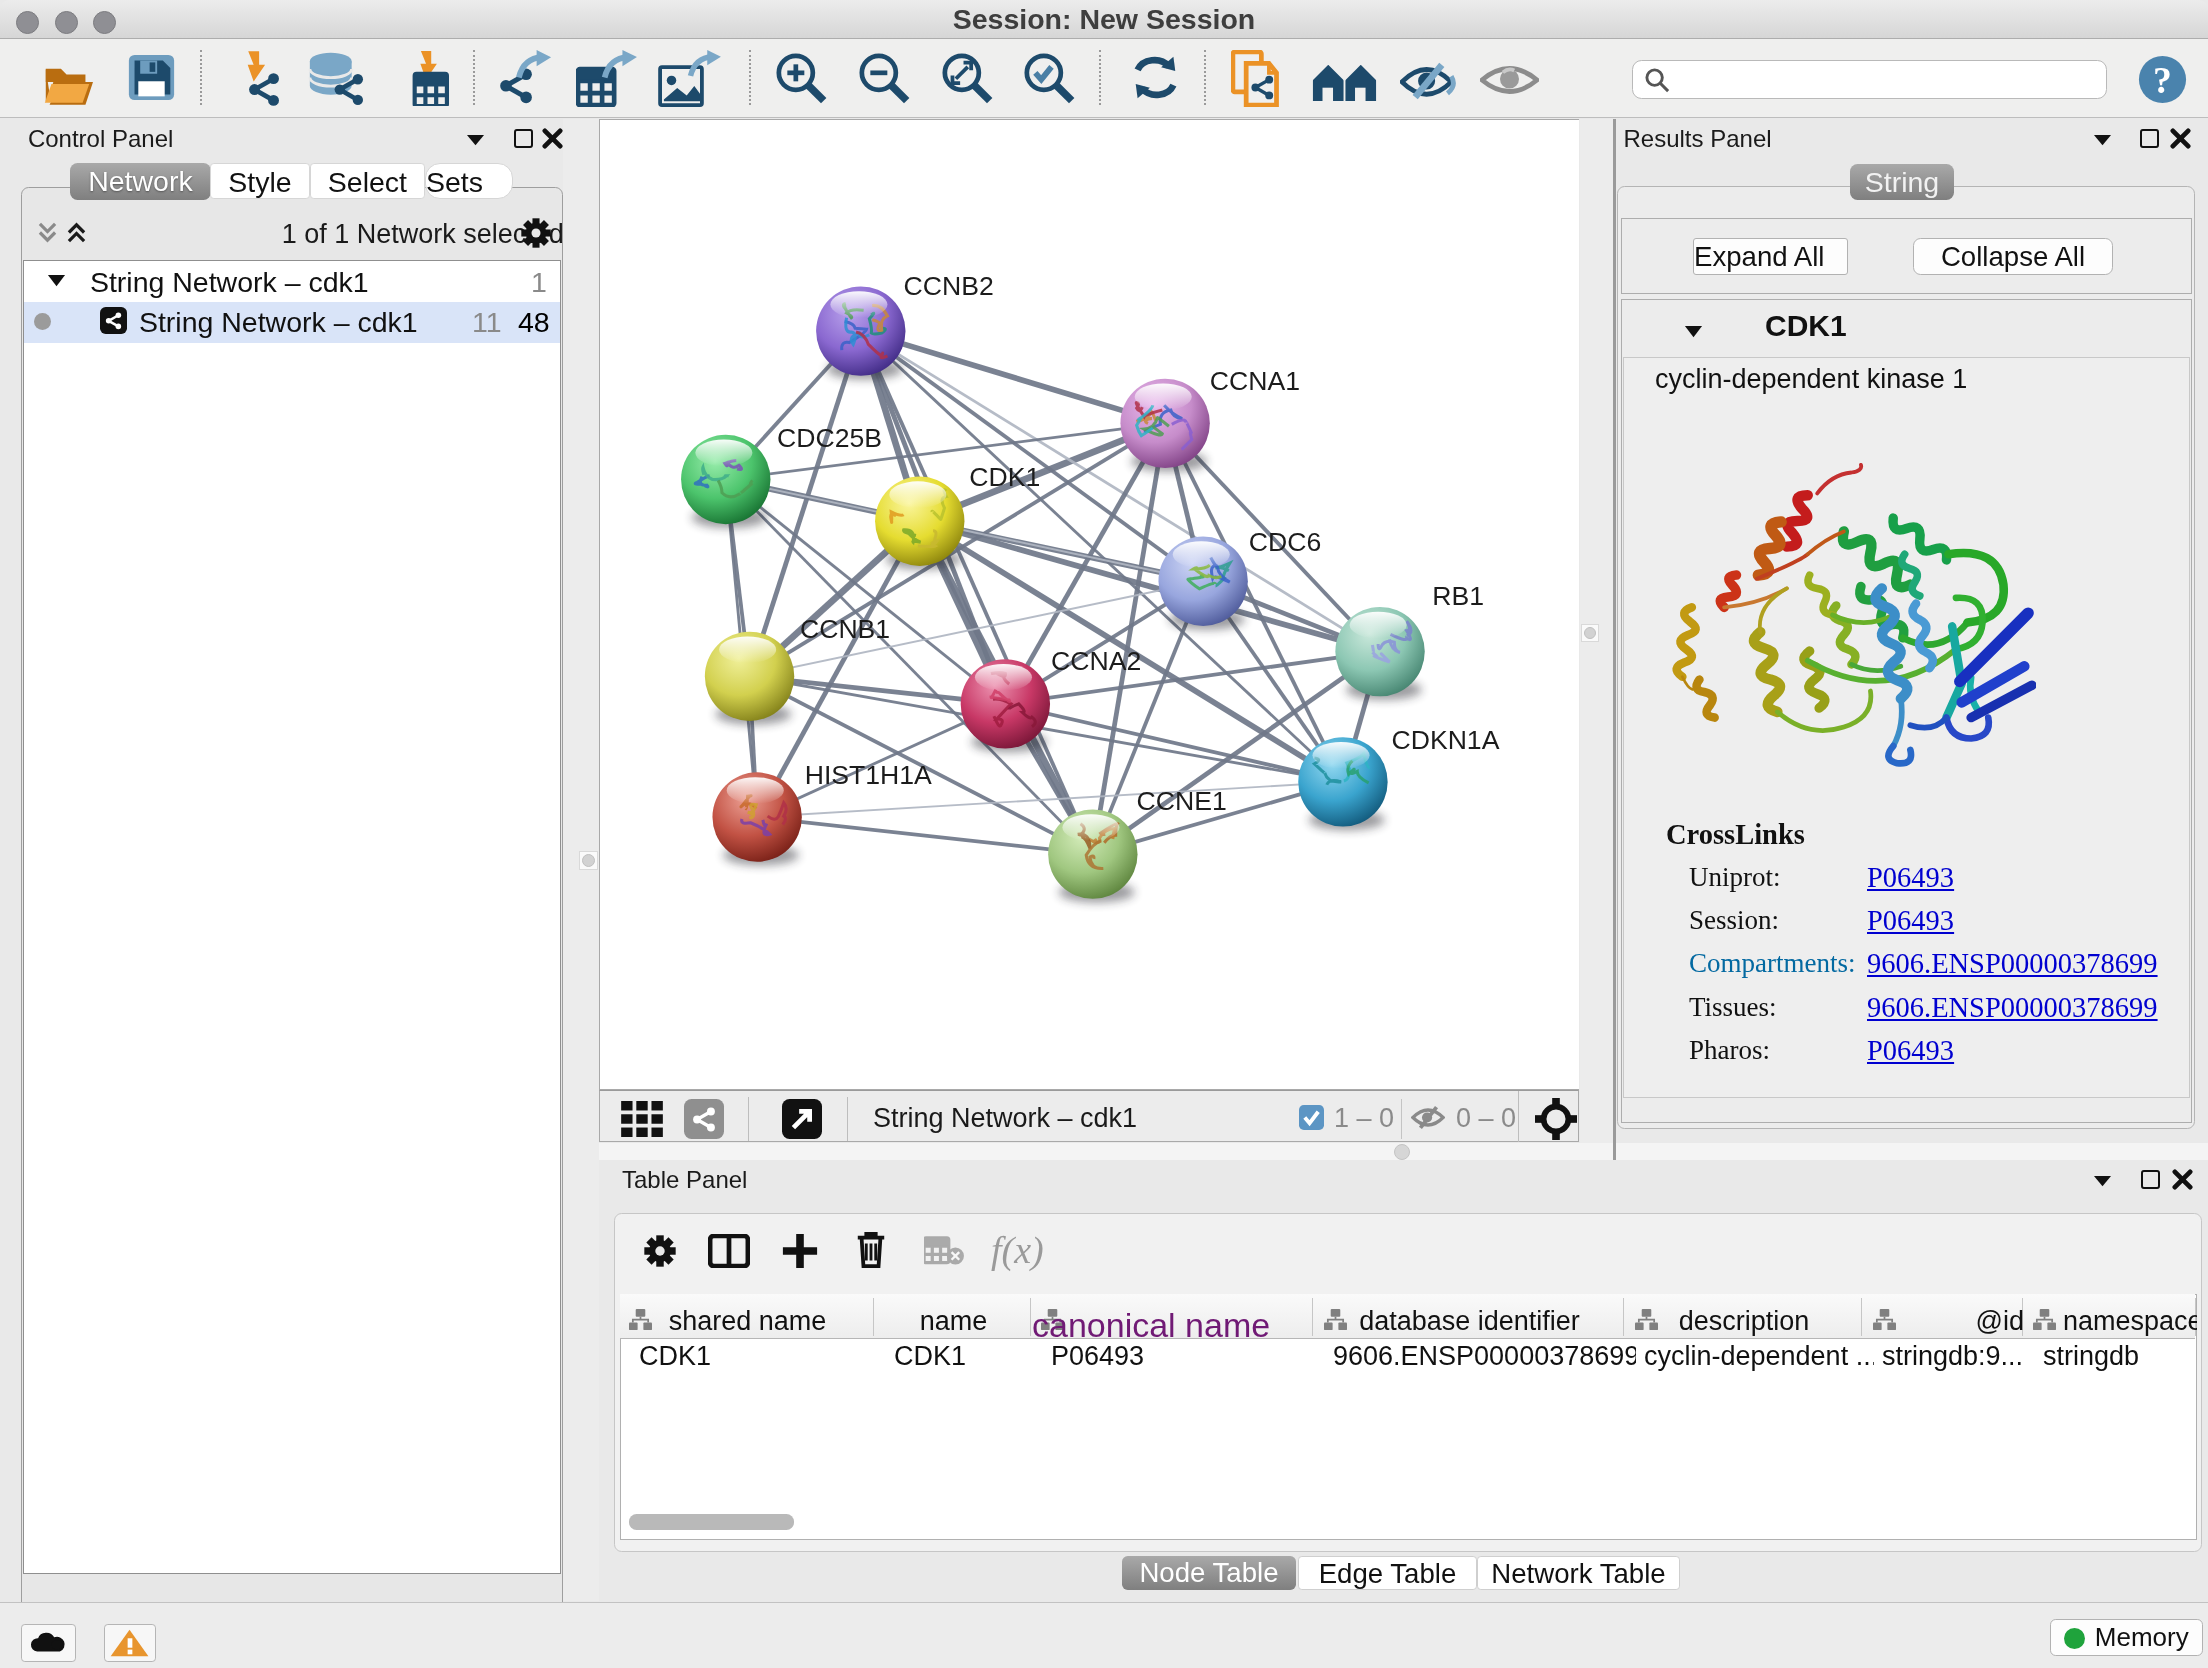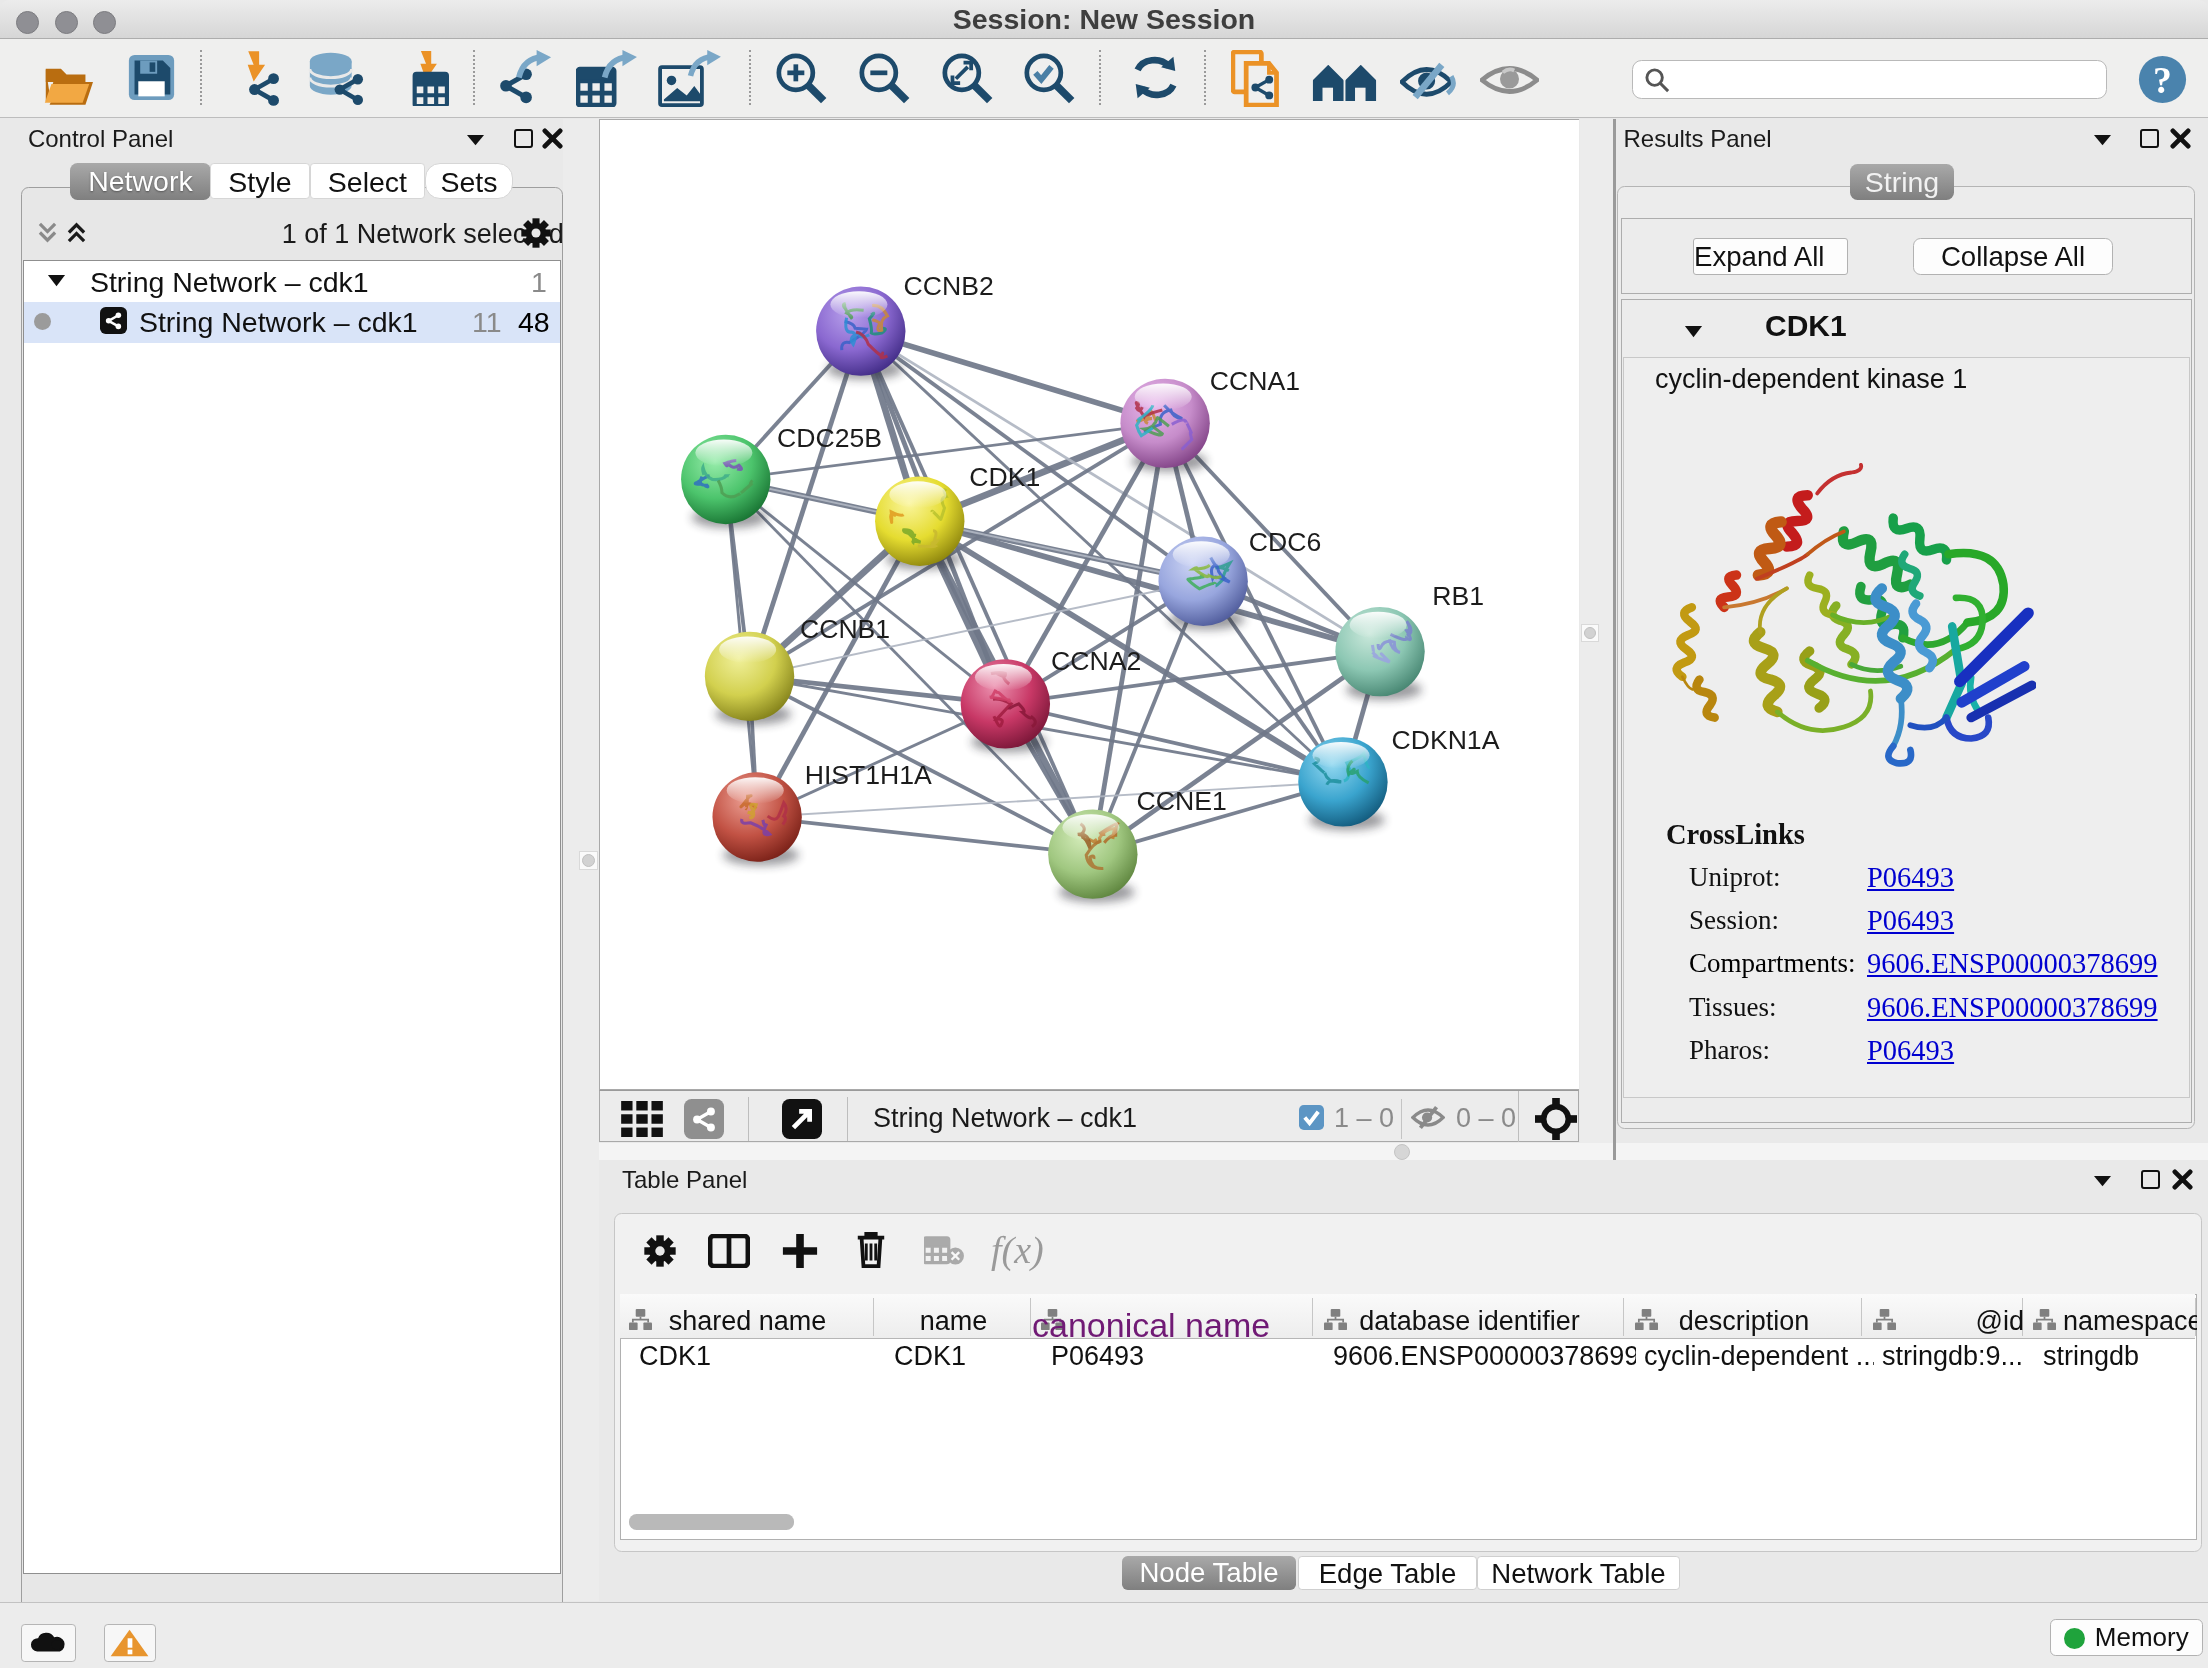--- a/index.html
+++ b/index.html
@@ -189,21 +189,21 @@
         <path d="M1 2 h18 l-9 11 z" fill="#111"></path>
       </svg></div>
     <div class="abs" style="left:512px;top:9.5px;width:19px;height:19px;border:2.9px solid #111;border-radius:2.9px"></div>
     <div class="abs" style="left:540px;top:8.6px;width:21px;height:21px"><svg width="21" height="21" viewBox="0 0 22 22" style="">
         <path d="M3 3 L19 19 M19 3 L3 19" stroke="#111" stroke-width="5" stroke-linecap="round"></path>
       </svg></div>
     <div class="abs" style="left:19px;top:68px;width:542px;height:1456px;background:#e7e7e7;border:1px solid #9e9e9e;border-radius:7.6px 7.6px 0 0"></div>
     <div class="abs" style="left:68px;top:44px;width:141px;height:37px;background:linear-gradient(#a9a9a9,#7f7f7f);border-radius:7.6px;color:#fff;font-size:28.5px;text-align:center;line-height:37px;text-shadow:0 1px 1.9px #555">Network</div>
     <div class="abs" style="left:208px;top:44px;width:100px;height:36px;background:#fff;border:1px solid #d6d6d6;border-radius:3.8px;color:#111;font-size:28.5px;text-align:center;line-height:36px">Style</div>
     <div class="abs" style="left:308px;top:44px;width:115px;height:36px;background:#fff;border:1px solid #d6d6d6;border-radius:3.8px;color:#111;font-size:28.5px;text-align:center;line-height:36px">Select</div>
-    <div class="abs" style="left:423px;top:44px;width:88px;height:36px;background:#fff;border:1px solid #d6d6d6;border-radius:15px;color:#111;font-size:28.5px;text-align:center;line-height:36px">Sets</div>
+    <div class="abs" style="left:423px;top:44px;width:88px;height:36px;background:#fff;border:1px solid #d6d6d6;border-radius:15px;color:#111;font-size:28.5px;line-height:36px">Sets</div>
     <div class="abs" style="left:36px;top:103px;width:19px;height:21px"><svg width="19" height="21" viewBox="0 0 20 22" style="">
         <path d="M2 2 l8 8 8 -8 M2 11 l8 8 8 -8" stroke="#8a8a8a" stroke-width="3.4" fill="none"></path>
       </svg></div>
     <div class="abs" style="left:65px;top:103px;width:19px;height:21px"><svg width="19" height="21" viewBox="0 0 20 22" style="">
         <path d="M2 20 l8 -8 8 8 M2 11 l8 -8 8 8" stroke="#1a1a1a" stroke-width="3.4" fill="none"></path>
       </svg></div>
     <div class="abs" style="left:48px;top:100px;width:514px;text-align:right;font-size:27px;color:#1a1a1a">1 of 1 Network selected</div>
     <div class="abs" style="left:518px;top:98px;width:32px;height:32px"><svg width="32" height="32" viewBox="0 0 34 34" style="">
         <line x1="25.7" y1="17.0" x2="32.6" y2="17.0" stroke="#111" stroke-width="7.5"></line>
         <line x1="23.2" y1="23.2" x2="28.1" y2="28.1" stroke="#111" stroke-width="7.5"></line>
@@ -553,21 +553,21 @@
         <path d="M322 268 L386 234" fill="none" stroke="#1830b0" stroke-width="10" stroke-linecap="round" stroke-linejoin="round" opacity="1.0"></path>
         <path d="M296 268 Q300 290 322 290 Q344 288 340 268" fill="none" stroke="#2848c8" stroke-width="7" stroke-linecap="round" stroke-linejoin="round" opacity="1.0"></path>
         <path d="M240 298 Q228 312 244 316 Q262 318 258 302" fill="none" stroke="#2868c8" stroke-width="7" stroke-linecap="round" stroke-linejoin="round" opacity="1.0"></path>
         <path d="M258 276 Q282 284 296 268" fill="none" stroke="#2050c0" stroke-width="6" stroke-linecap="round" stroke-linejoin="round" opacity="1.0"></path>
       </svg></div>
     <div class="abs" style="left:53px;top:700px;font-family:'Liberation Serif',serif;font-size:28.5px;font-weight:bold;color:#111">CrossLinks</div>
     <div class="abs" style="left:76px;top:743px;font-family:'Liberation Serif',serif;font-size:27px;color:#111">Uniprot:</div>
     <div class="abs" style="left:254px;top:743px;font-family:'Liberation Serif',serif;font-size:28.5px;color:#0000d0;text-decoration:underline">P06493</div>
     <div class="abs" style="left:76px;top:786px;font-family:'Liberation Serif',serif;font-size:27px;color:#111">Session:</div>
     <div class="abs" style="left:254px;top:786px;font-family:'Liberation Serif',serif;font-size:28.5px;color:#0000d0;text-decoration:underline">P06493</div>
-    <div class="abs" style="left:76px;top:829px;font-family:'Liberation Serif',serif;font-size:27px;color:#000000">Compartments:</div>
+    <div class="abs" style="left:76px;top:829px;font-family:'Liberation Serif',serif;font-size:27px;color:#0369a1">Compartments:</div>
     <div class="abs" style="left:254px;top:829px;font-family:'Liberation Serif',serif;font-size:28.5px;color:#0000d0;text-decoration:underline">9606.ENSP00000378699</div>
     <div class="abs" style="left:76px;top:873px;font-family:'Liberation Serif',serif;font-size:27px;color:#111">Tissues:</div>
     <div class="abs" style="left:254px;top:873px;font-family:'Liberation Serif',serif;font-size:28.5px;color:#0000d0;text-decoration:underline">9606.ENSP00000378699</div>
     <div class="abs" style="left:76px;top:916px;font-family:'Liberation Serif',serif;font-size:27px;color:#111">Pharos:</div>
     <div class="abs" style="left:254px;top:916px;font-family:'Liberation Serif',serif;font-size:28.5px;color:#0000d0;text-decoration:underline">P06493</div>
   </div>
 <div class="abs" style="left:599px;top:1160px;width:1609px;height:440px">
     <div class="abs ptitle" style="left:23px;top:5.7px">Table Panel</div>
     <div class="abs" style="left:1494px;top:13.3px;width:19px;height:13.3px"><svg width="19" height="13.3" viewBox="0 0 20 14" style="">
         <path d="M1 2 h18 l-9 11 z" fill="#111"></path>

